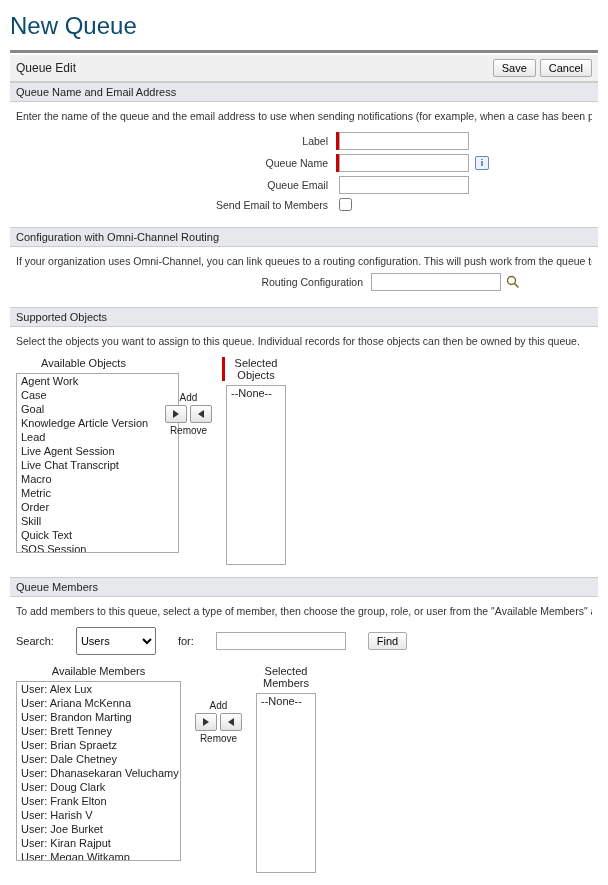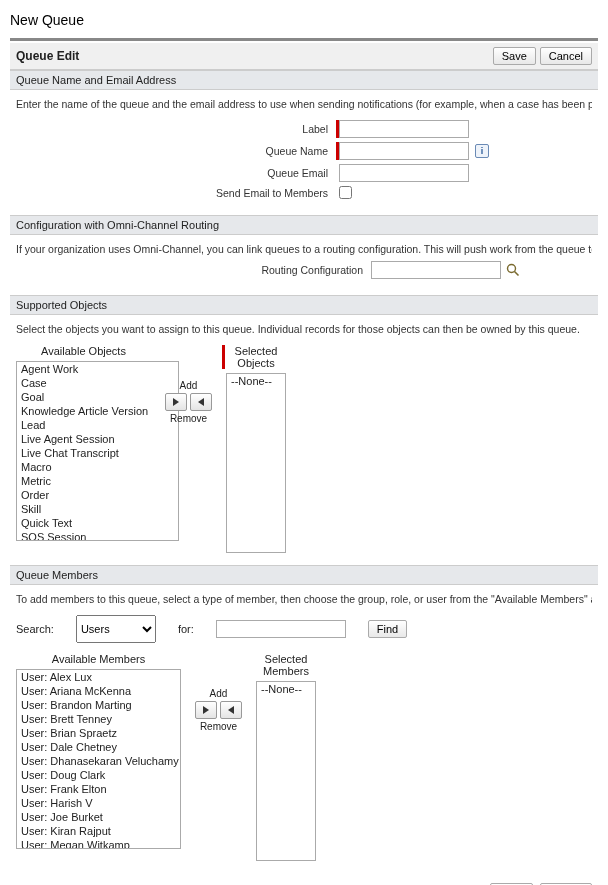--- a/index.html
+++ b/index.html
@@ -1,21 +1,21 @@
 <!DOCTYPE html>
 <html><head>
 <meta charset="utf-8">
 <style>
 *{box-sizing:border-box;margin:0;padding:0}
 body{font-family:Arial,Helvetica,sans-serif;font-size:11px;color:#222;background:#fff}
 .page{width:608px;padding:8px 10px 20px 10px}
-.page-title{font-size:14px;font-weight:normal;color:#000000;margin:4px 0 10px 0}
+.page-title{font-size:24px;font-weight:normal;color:#0c4a6e;margin:4px 0 10px 0}
 .hr-top{border-top:3px solid #888;margin-bottom:2px}
 .editbar{background:#f0f0f0;padding:4px 6px;display:flex;align-items:center;border-bottom:1px solid #ccc}
-.editbar .title{font-weight:bold;font-size:12px;flex:1}
+.editbar .title{font-weight:normal;font-size:12px;flex:1}
 .btn{font-size:11px;padding:2px 8px;border:1px solid #aaa;background:linear-gradient(#fff,#e8e8e8);border-radius:2px;cursor:pointer}
 .btn+ .btn{margin-left:4px}
 .subheader{background:#e6e8eb;padding:3px 6px;font-weight:normal;font-size:11px;border-top:1px solid #ccc;border-bottom:1px solid #ccc;margin-top:0}
 .section-body{padding:8px 6px 12px 6px}
 .intro{font-size:10.5px;color:#333;margin-bottom:10px;white-space:nowrap;overflow:hidden}
 .form-row{display:flex;align-items:center;margin-bottom:4px}
 .form-row .lbl{width:320px;text-align:right;font-size:10.5px;color:#333;padding-right:8px}
 .req-bar{display:inline-block;width:3px;height:18px;background:#c00;vertical-align:middle;margin-right:0}
 .text-input{width:130px;height:18px;border:1px solid #aaa;padding:1px 3px;font-size:11px}
 .info-icon{display:inline-block;width:14px;height:14px;border:1px solid #6a8ab5;background:#eef3fa;color:#2a5a9a;font-size:9px;line-height:12px;text-align:center;margin-left:6px;font-weight:bold;border-radius:2px}

